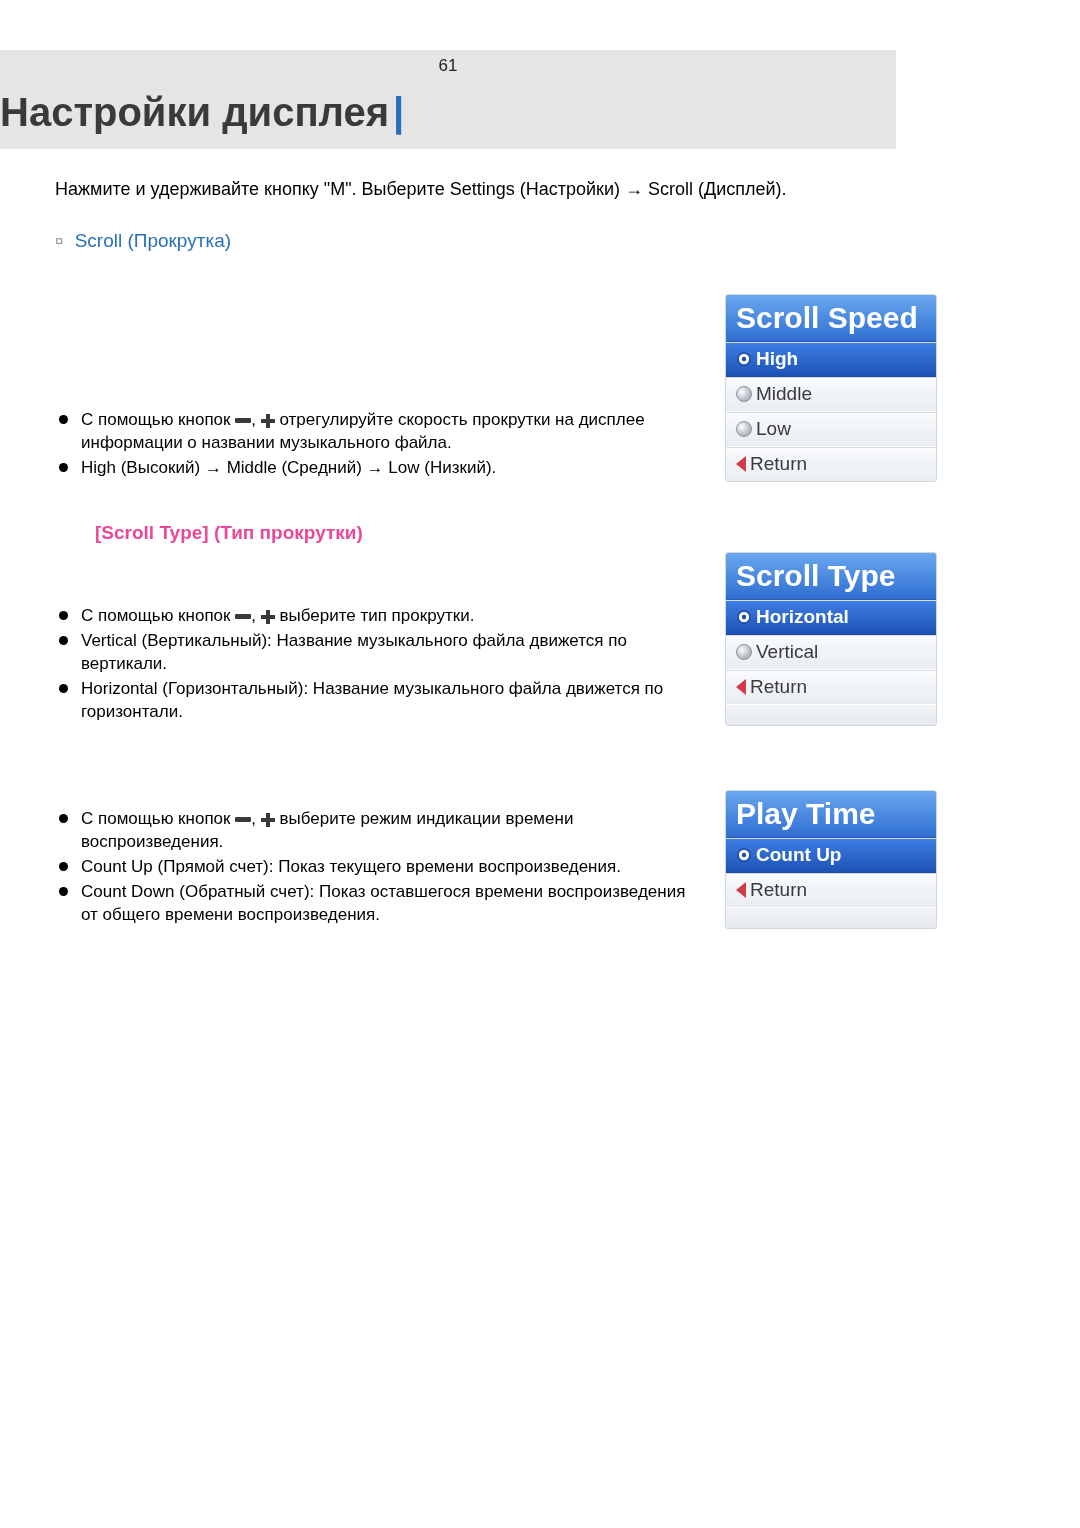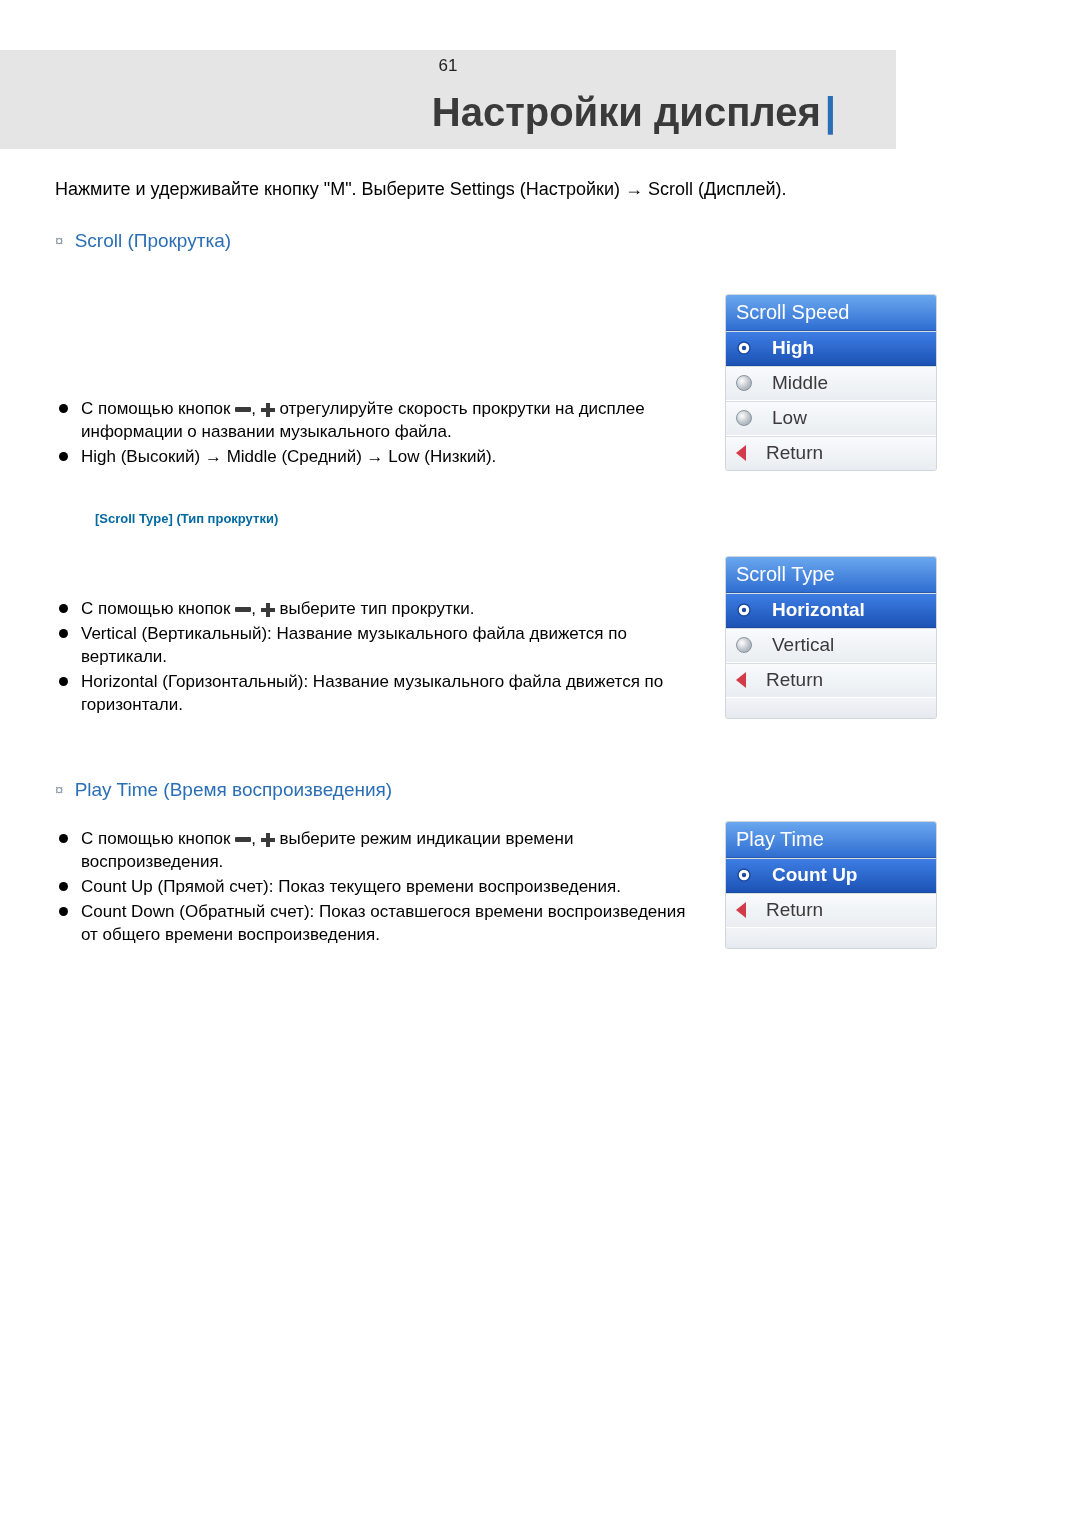--- a/index.html
+++ b/index.html
@@ -22,21 +22,21 @@
   }
   .page-number-band {
     background: #e5e5e5;
     text-align: center;
     font-size: 17px;
     padding: 6px 0;
     color: #222;
   }
   .title-band {
     background: #e5e5e5;
-    text-align: right;
+    text-align: left;
     padding: 8px 60px 14px 0;
     font-size: 40px;
     font-weight: bold;
     color: #3a3a3a;
   }
   .title-band .cursor {
     color: #2a6fb5;
     font-weight: bold;
     margin-left: 4px;
   }
@@ -71,25 +71,25 @@
     color: #2a6fb5;
     margin-bottom: 16px;
   }
   .sec-heading .bullet-marker {
     color: #8a98a8;
     margin-right: 6px;
     font-size: 15px;
     vertical-align: 1px;
   }
   .sub-heading-only {
-    font-size: 13px;
+    font-size: 19px;
     font-weight: bold;
-    color: #0369a1;
+    color: #ec4899;
     margin-top: 40px;
-    margin-bottom: 26px;
+    margin-bottom: 4px;
     padding-left: 40px;
   }
   ul.bullets {
     list-style: none;
     padding: 0;
     margin: 0;
     font-size: 17px;
     line-height: 1.35;
   }
   ul.bullets li {
@@ -130,29 +130,29 @@
     border: 1px solid #cfd6dc;
     border-radius: 3px;
     overflow: hidden;
     font-family: Arial, sans-serif;
     box-shadow: 0 0 0 1px #ffffff inset;
     margin-top: 4px;
   }
   .panel-header {
     background: linear-gradient(#6aa7ef, #2f6ed1);
     color: #ffffff;
-    font-size: 20px;
-    font-weight: 400;
+    font-size: 30px;
+    font-weight: 700;
     padding: 6px 10px;
     border-bottom: 1px solid #2a5aa9;
   }
   .panel-item {
     display: flex;
     align-items: center;
-    gap: 20px;
+    gap: 4px;
     padding: 6px 10px;
     font-size: 19px;
     color: #3a3a3a;
     border-bottom: 1px solid #ffffff;
     box-shadow: 0 1px 0 #d8dde2 inset;
     background: linear-gradient(#f9fbfd, #e9edf1);
   }
   .device-panel .panel-item:last-child { border-bottom: none; }
   .panel-item.selected {
     background: linear-gradient(#3f7fe6, #1c52b5);
@@ -289,24 +289,20 @@
               <span class="icon-return"></span>
               <span>Return</span>
             </div>
             <div class="panel-gap"></div>
           </div>
         </div>
       </div>
     </div>
 
     <div class="section">
-      <div class="sec-heading">
-        <span class="bullet-marker">¤</span>
-        <span>Play Time (Время воспроизведения)</span>
-      </div>
 
       <div class="section-row">
         <div class="section-text">
           <ul class="bullets">
             <li>
               <span>С помощью кнопок</span>
               <span class="mini-icon minus"></span><span>,</span>
               <span class="mini-icon plus"></span>
               <span>выберите режим индикации времени воспроизведения.</span>
             </li>

